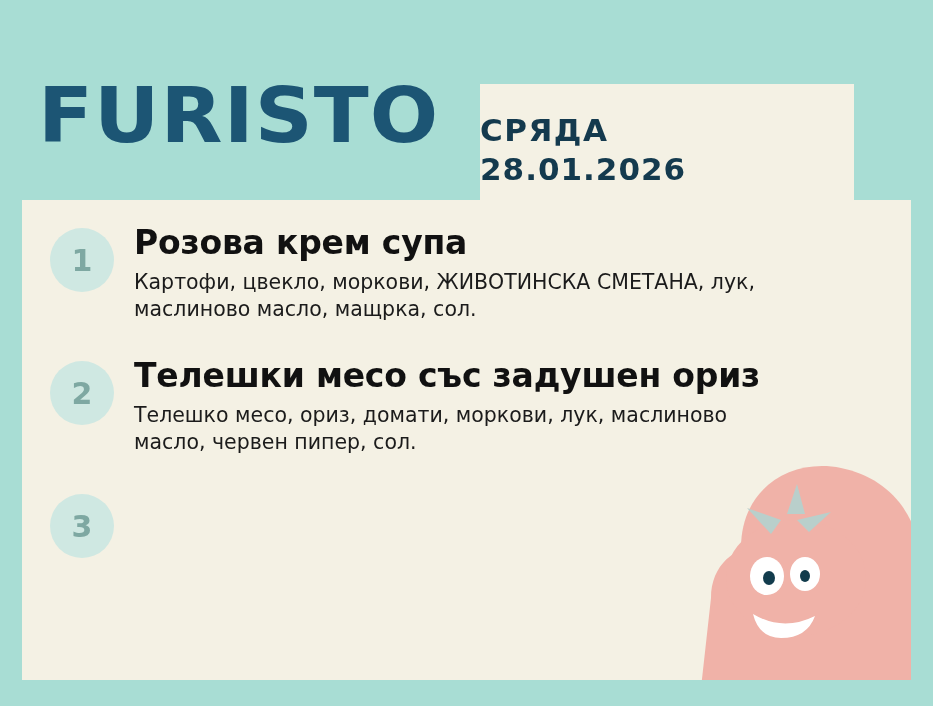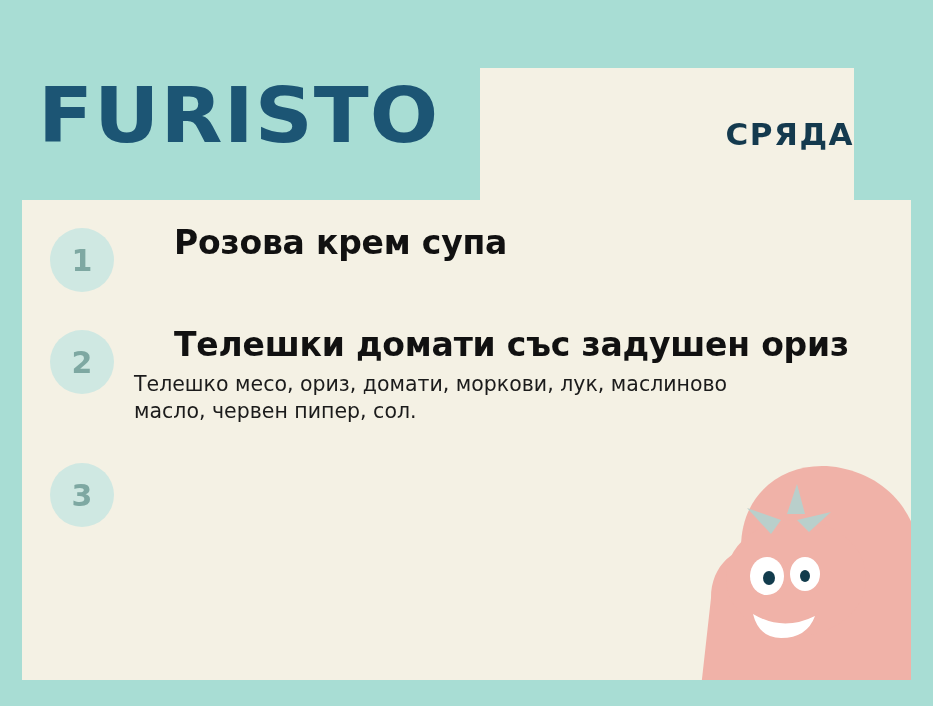--- a/index.html
+++ b/index.html
@@ -35,27 +35,27 @@
     font-size: 76px;
     letter-spacing: 1px;
     color: #1c5574;
     line-height: 1;
     transform: scaleX(1.06);
     transform-origin: left top;
   }
   .date-card {
     position: absolute;
     left: 480px;
-    top: 28px;
+    top: 44px;
     width: 374px;
     height: 132px;
     background: #f4f1e4;
     display: flex;
     flex-direction: column;
-    align-items: flex-end;
+    align-items: flex-start;
     justify-content: center;
   }
   .date-day {
     font-weight: bold;
     font-size: 31px;
     color: #143a4e;
     letter-spacing: 1.5px;
     line-height: 1.25;
   }
   .date-num {
@@ -125,21 +125,20 @@
     flex: 1 1 auto;
     min-width: 0;
   }
   .dish-name {
     font-weight: bold;
     font-size: 33px;
     color: #111111;
     line-height: 1.15;
     margin-bottom: 7px;
     letter-spacing: -0.2px;
-    margin-left: 40px;
   }
   .dish-ing {
     font-size: 20.5px;
     color: #1b1b1b;
     line-height: 1.32;
     max-width: 660px;
   }
   .footer-strip {
     position: absolute;
     left: 0;
@@ -152,20 +151,21 @@
 </head>
 <body>
 
 <div class="poster">
 
   <div class="header">
     <div class="brand">FURISTO</div>
 
     <div class="date-card">
       <div class="date-day">СРЯДА</div>
+      <div class="date-num">28.01.2026</div>
     </div>
 
     <div class="menu-kind">Месно меню</div>
   </div>
 
   <div class="card">
 
     <svg class="watermark" viewBox="0 0 330 260" aria-hidden="true">
       <g fill="#f0b2a8">
         <path d="M150 120 C150 60 200 30 250 40 C300 50 330 90 330 140 L330 260 L150 260 Z"></path>
@@ -187,27 +187,28 @@
         <path d="M190 92 l-34 -12 l24 26 Z"></path>
       </g>
     </svg>
 
     <div class="items">
 
       <div class="item">
         <div class="badge">1</div>
         <div class="texts">
           <div class="dish-name">Розова крем супа</div>
+          <div class="dish-ing">Картофи, цвекло, моркови, ЖИВОТИНСКА СМЕТАНА, лук, маслиново масло, мащрка, сол.</div>
         </div>
       </div>
 
       <div class="item">
         <div class="badge">2</div>
         <div class="texts">
-          <div class="dish-name">Телешки домати със задушен ориз</div>
+          <div class="dish-name">Телешки месо със задушен ориз</div>
           <div class="dish-ing">Телешко месо, ориз, домати, моркови, лук, маслиново масло, червен пипер, сол.</div>
         </div>
       </div>
 
       <div class="item">
         <div class="badge">3</div>
         <div class="texts">
         </div>
       </div>
 

